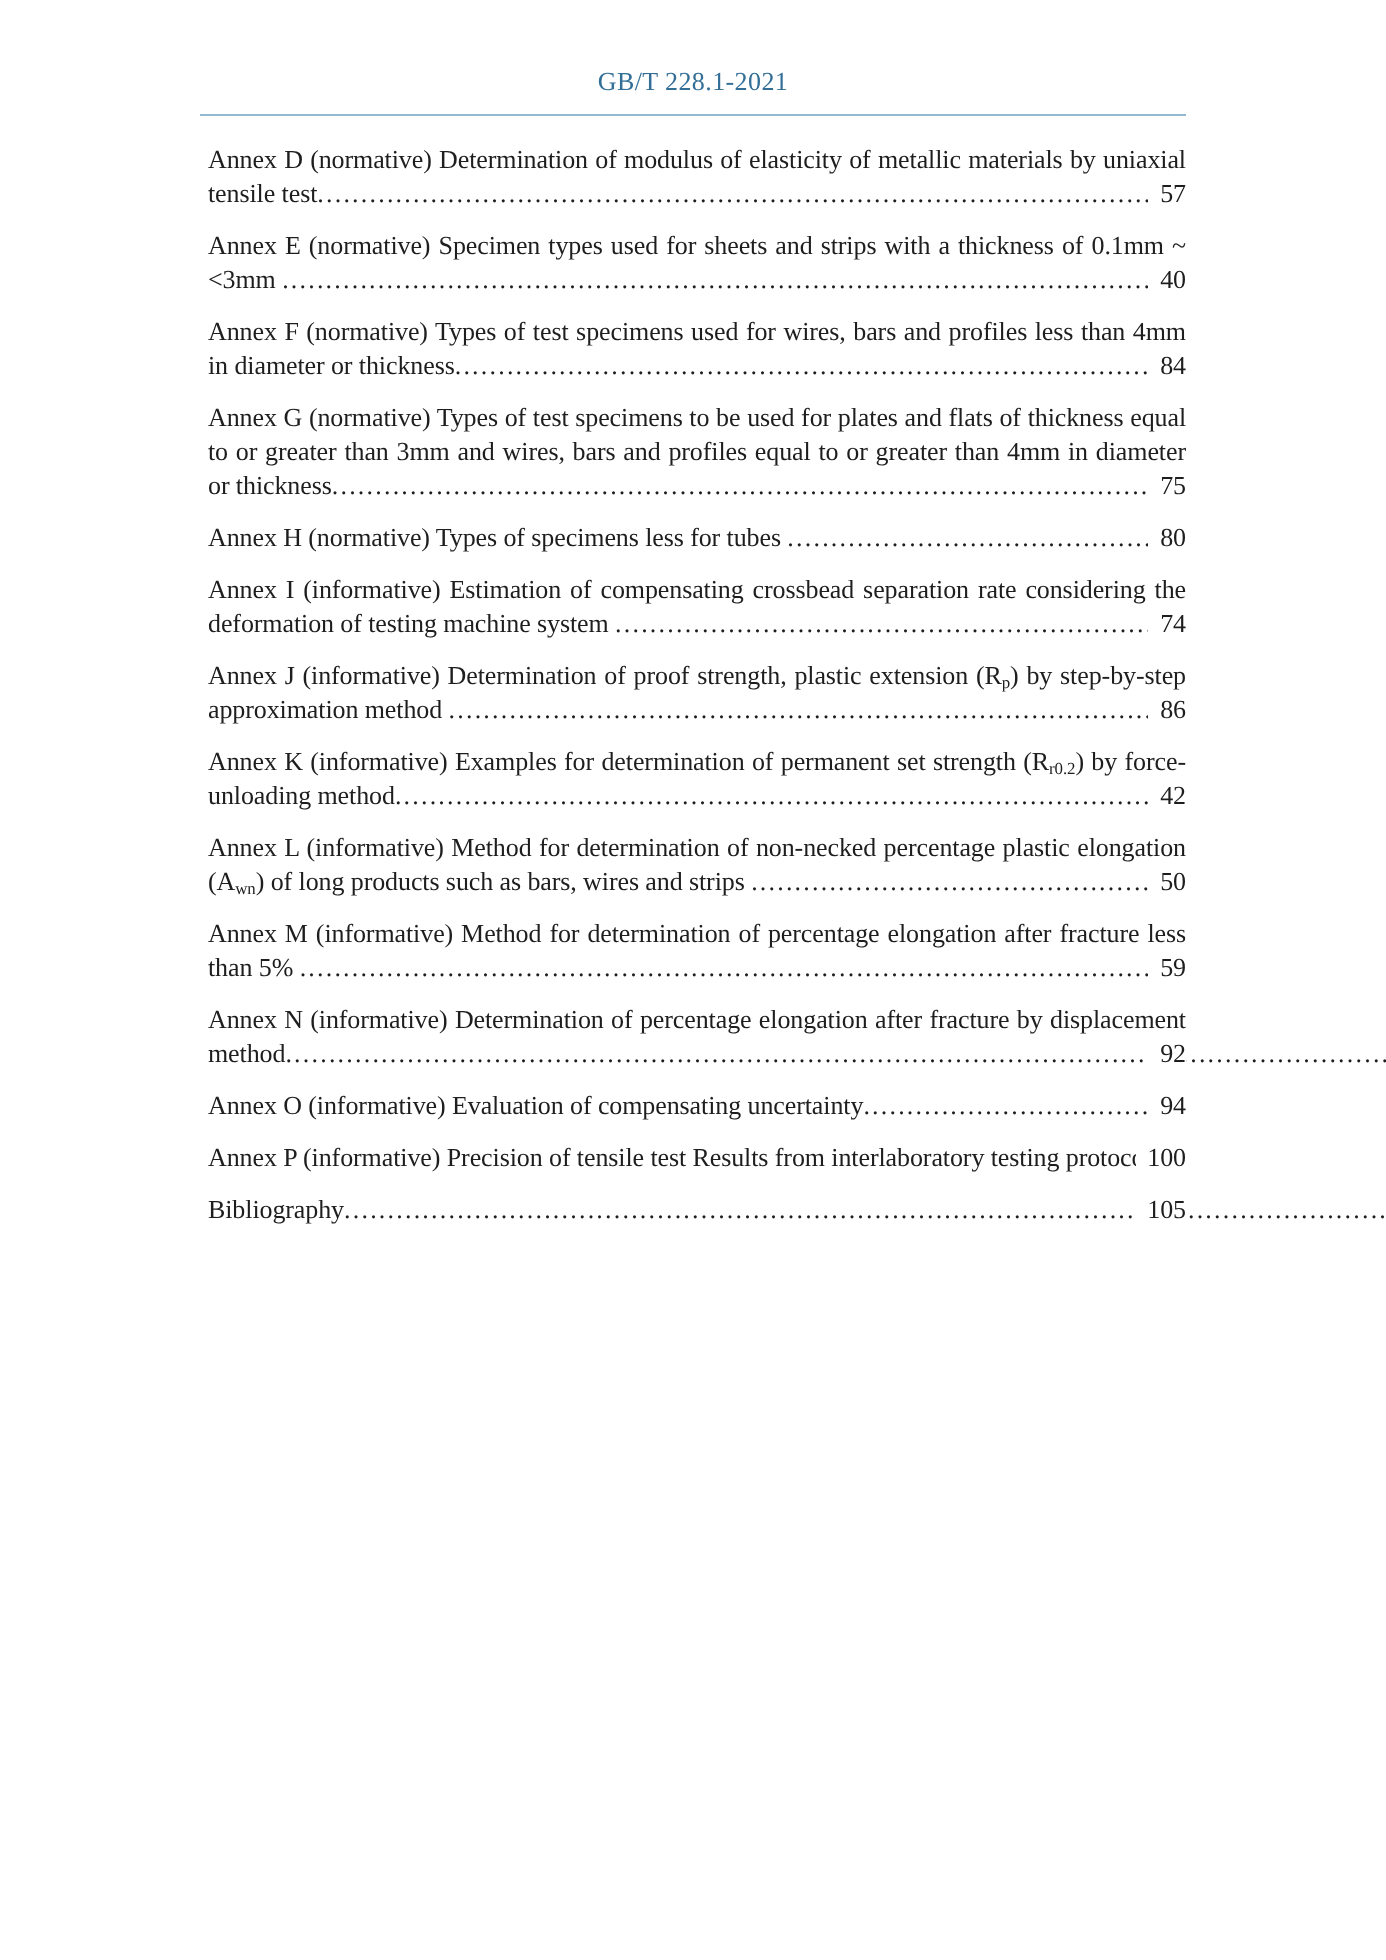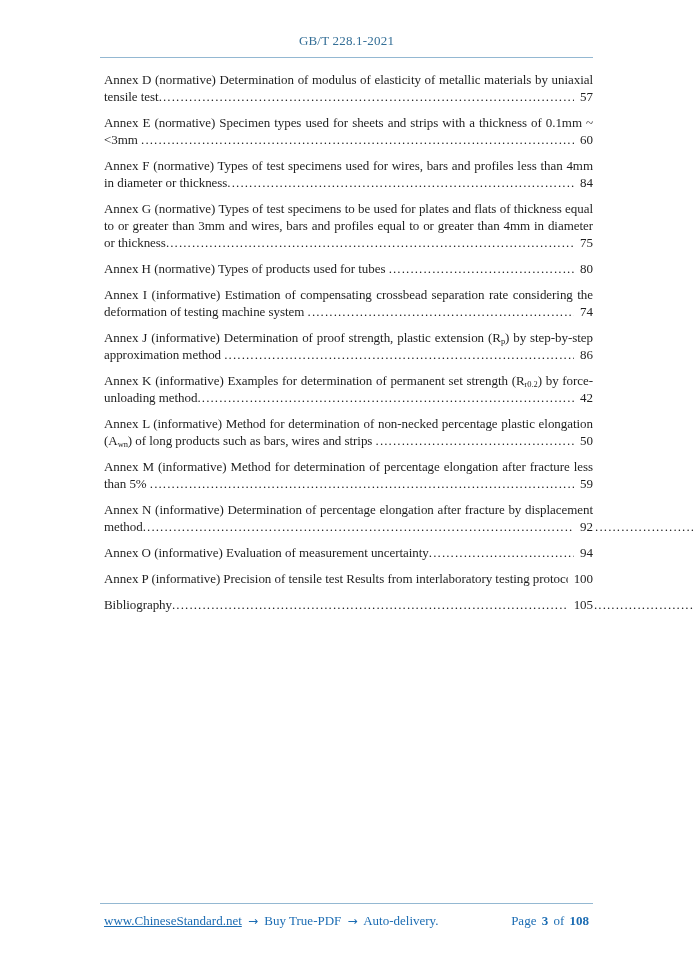--- a/index.html
+++ b/index.html
@@ -103,47 +103,29 @@
 <div class="page">
 
   <div class="page-header">
     <div class="doc-code">GB/T 228.1-2021</div>
   </div>
   <hr class="header-rule">
 
   <div class="toc-list">
 
   <p class="toc-entry"><span class="title">Annex D (normative) Determination of modulus of elasticity of metallic materials by uniaxial tensile test</span><span class="dots">...................................................................................................</span><span class="toc-page">57</span></p>
-      <p class="toc-entry"><span class="title">Annex E (normative) Specimen types used for sheets and strips with a thickness of 0.1mm ~ &lt;3mm </span><span class="dots">.......................................................................................................</span><span class="toc-page">60</span></p>
+      <p class="toc-entry"><span class="title">Annex E (normative) Specimen types used for sheets and strips with a thickness of 0.1mm ~ &lt;3mm </span><span class="dots">.......................................................................................................</span><span class="toc-page">40</span></p>
       <p class="toc-entry"><span class="title">Annex F (normative) Types of test specimens used for wires, bars and profiles less than 4mm in diameter or thickness</span><span class="dots">....................................................................................</span><span class="toc-page">84</span></p>
       <p class="toc-entry"><span class="title">Annex G (normative) Types of test specimens to be used for plates and flats of thickness equal to or greater than 3mm and wires, bars and profiles equal to or greater than 4mm in diameter or thickness</span><span class="dots">..................................................................................................</span><span class="toc-page">75</span></p>
-      <p class="toc-entry"><span class="title">Annex H (normative) Types of products used for tubes </span><span class="dots">............................................</span><span class="toc-page">80</span></p>
+      <p class="toc-entry"><span class="title">Annex H (normative) Types of specimens less for tubes </span><span class="dots">............................................</span><span class="toc-page">80</span></p>
       <p class="toc-entry"><span class="title">Annex I (informative) Estimation of compensating crossbead separation rate considering the deformation of testing machine system </span><span class="dots">.................................................................</span><span class="toc-page">74</span></p>
       <p class="toc-entry"><span class="title">Annex J (informative) Determination of proof strength, plastic extension (R<sub>p</sub>) by step-by-step approximation method </span><span class="dots">....................................................................................</span><span class="toc-page">86</span></p>
       <p class="toc-entry"><span class="title">Annex K (informative) Examples for determination of permanent set strength (R<sub>r0.2</sub>) by force-unloading method</span><span class="dots">..........................................................................................</span><span class="toc-page">42</span></p>
       <p class="toc-entry"><span class="title">Annex L (informative) Method for determination of non-necked percentage plastic elongation (A<sub>wn</sub>) of long products such as bars, wires and strips </span><span class="dots">.................................................</span><span class="toc-page">50</span></p>
       <p class="toc-entry"><span class="title">Annex M (informative) Method for determination of percentage elongation after fracture less than 5% </span><span class="dots">.....................................................................................................</span><span class="toc-page">59</span></p>
       <p class="toc-entry"><span class="title">Annex N (informative) Determination of percentage elongation after fracture by displacement method</span><span class="dots">................................................................................................................................................................................................................................................................................................................................................................................................................</span><span class="toc-page">92</span></p>
-      <p class="toc-entry"><span class="title">Annex O (informative) Evaluation of measurement uncertainty</span><span class="dots">.....................................</span><span class="toc-page">94</span></p>
+      <p class="toc-entry"><span class="title">Annex O (informative) Evaluation of compensating uncertainty</span><span class="dots">.....................................</span><span class="toc-page">94</span></p>
       <p class="toc-entry"><span class="title">Annex P (informative) Precision of tensile test Results from interlaboratory testing protocol</span><span class="dots">...</span><span class="toc-page">100</span></p>
       <p class="toc-entry"><span class="title">Bibliography</span><span class="dots">................................................................................................................................................................................................................................................................................................................................................................................................................</span><span class="toc-page">105</span></p>
     </div>
 
-  <div class="page-footer">
-    <hr class="footer-rule">
-    <div class="footer-row">
-      <div class="footer-left">
-        <span class="site-link">www.ChineseStandard.net</span>
-        <span class="arrow-icon">→</span>
-        <span>Buy True-PDF</span>
-        <span class="arrow-icon">→</span>
-        <span>Auto-delivery.</span>
-      </div>
-      <div class="page-indicator">
-        <span>Page</span>
-        <span class="num">3</span>
-        <span>of</span>
-        <span class="num">108</span>
-      </div>
-    </div>
-  </div>
 
 </div>
 
 </body></html>

